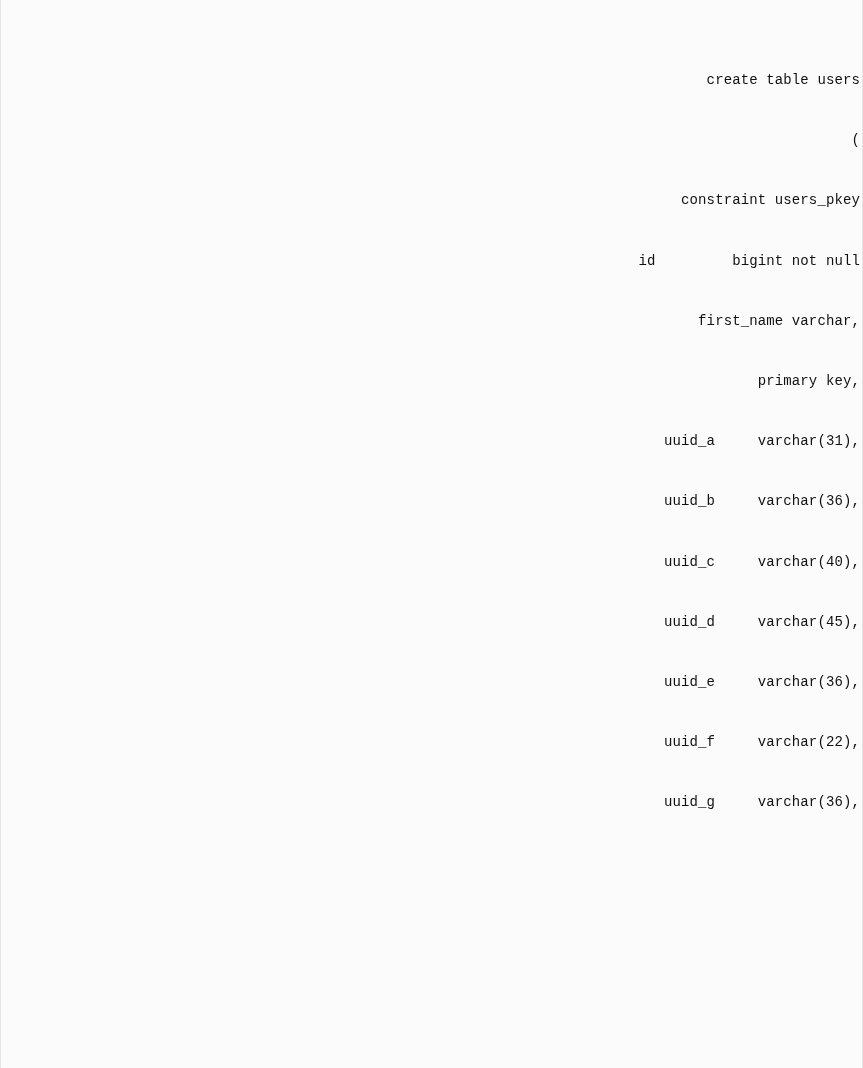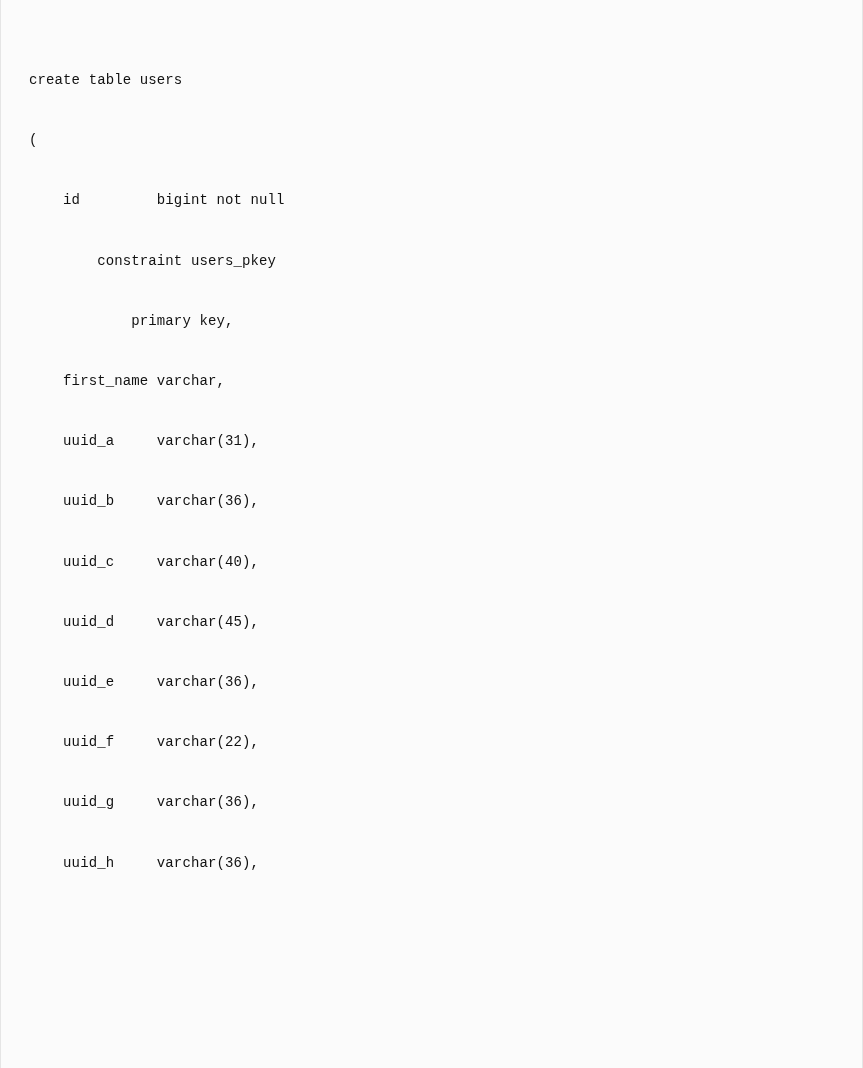--- a/index.html
+++ b/index.html
@@ -19,40 +19,40 @@
       border-left: 1px solid #e5e5e5;
       border-right: 1px solid #e5e5e5;
     }
     .code-block {
       padding: 35px 2px 0 28px;
       white-space: pre;
       letter-spacing: 0.12px;
     }
     .line {
       display: block;
+      text-align: right;
     }
   </style>
 </head>
 <body>
 
 <div class="code-block">
 <span class="line">create table users</span>
 <span class="line">(</span>
+<span class="line">        constraint users_pkey</span>
 <span class="line">    id         bigint not null</span>
-<span class="line">        constraint users_pkey</span>
+<span class="line">    first_name varchar,</span>
 <span class="line">            primary key,</span>
-<span class="line">    first_name varchar,</span>
 <span class="line">    uuid_a     varchar(31),</span>
 <span class="line">    uuid_b     varchar(36),</span>
 <span class="line">    uuid_c     varchar(40),</span>
 <span class="line">    uuid_d     varchar(45),</span>
 <span class="line">    uuid_e     varchar(36),</span>
 <span class="line">    uuid_f     varchar(22),</span>
 <span class="line">    uuid_g     varchar(36),</span>
-<span class="line">    uuid_h     varchar(36),</span>
 
 
 
 
 
 
 
 
 
 

